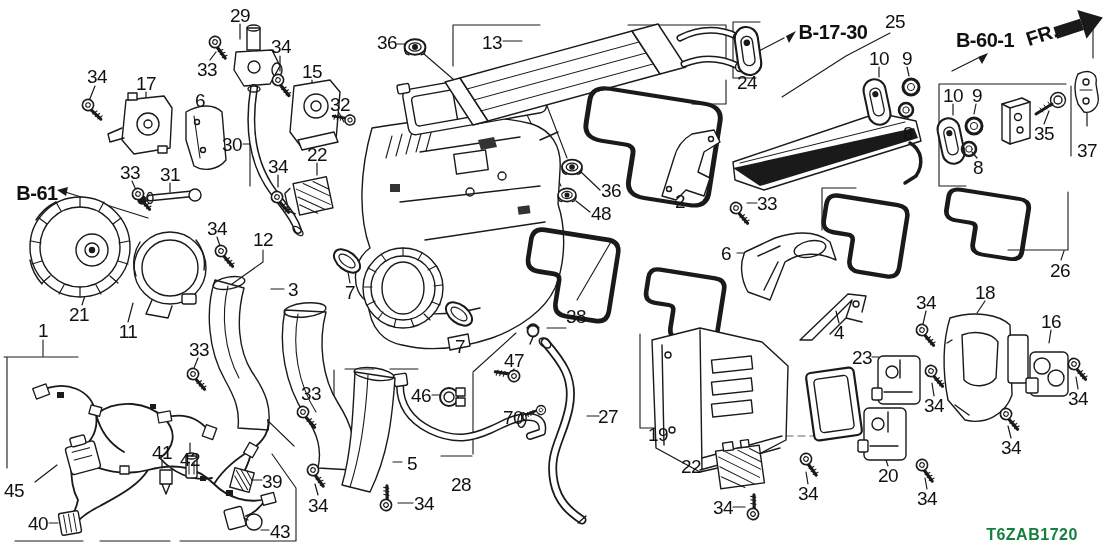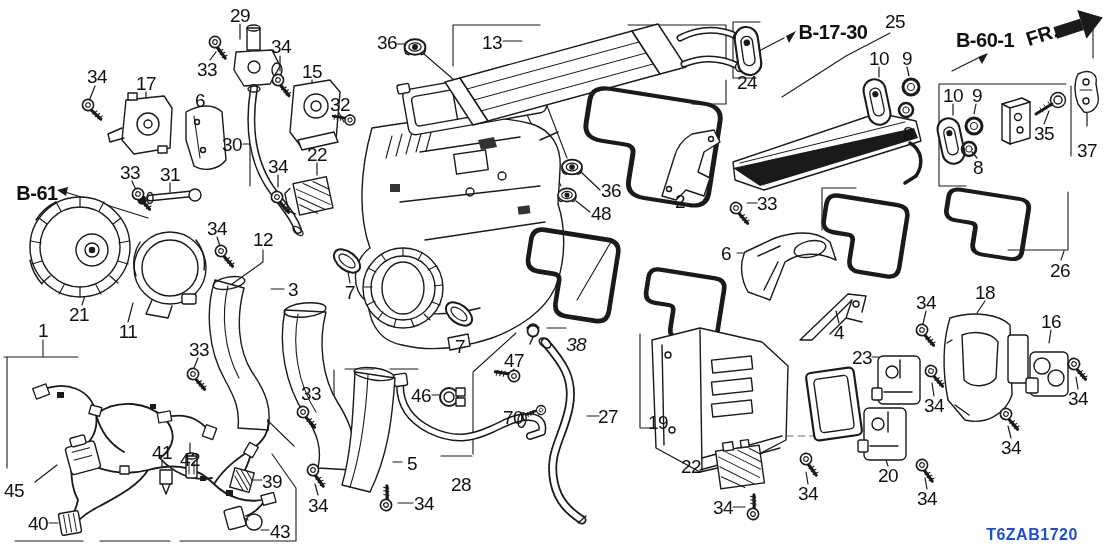--- a/index.html
+++ b/index.html
@@ -7,21 +7,21 @@
          font-family:"Liberation Sans",sans-serif;}
   .stage svg{position:absolute;left:0;top:0;}
   #labels-layer{position:absolute;left:0;top:0;width:100%;height:100%;z-index:2;}
   .plabel{position:absolute;transform:translate(-50%,-50%);font-size:19px;line-height:1;
           color:#111;letter-spacing:-0.5px;white-space:nowrap;}
   .ref{position:absolute;transform:translate(-50%,-50%);font-size:20px;font-weight:700;
        color:#111;letter-spacing:-0.5px;white-space:nowrap;}
   .fr{position:absolute;transform:translate(-50%,-50%) rotate(-18deg);font-size:20px;
       font-weight:700;color:#111;white-space:nowrap;}
   .code{position:absolute;transform:translate(-50%,-50%);font-size:16px;font-weight:700;
-        color:#1d4ed8;letter-spacing:0.5px;white-space:nowrap;}
+        color:#15803d;letter-spacing:0.5px;white-space:nowrap;}
 </style>
 </head>
 <body>
 
 <div class="stage">
 
 <svg width="1108" height="554" viewBox="0 0 1108 554">
   <defs>
     <g id="sc">
       <path d="M3.5,4.5 L14,13" stroke="#1a1a1a" stroke-width="3.2" fill="none"></path>
@@ -446,21 +446,21 @@
       <span class="plabel" style="left: 293px; top: 289px;">3</span>
       <span class="plabel" style="left: 350px; top: 292px;">7</span>
       <span class="plabel" style="left: 79px; top: 314px;">21</span>
       <span class="plabel" style="left: 128px; top: 331px;">11</span>
       <span class="plabel" style="left: 43px; top: 330px;">1</span>
       <span class="plabel" style="left: 199px; top: 349px;">33</span>
       <span class="plabel" style="left: 387px; top: 42px;">36</span>
       <span class="plabel" style="left: 492px; top: 42px;">13</span>
       <span class="plabel" style="left: 611px; top: 190px;">36</span>
       <span class="plabel" style="left: 601px; top: 213px;">48</span>
-      <span class="plabel" style="left: 576px; top: 344px; font-style: italic;">38</span>
+      <span class="plabel" style="left: 576px; top: 316px;">38</span>
       <span class="plabel" style="left: 460px; top: 346px;">7</span>
       <span class="plabel" style="left: 514px; top: 360px;">47</span>
       <span class="plabel" style="left: 421px; top: 395px;">46</span>
       <span class="plabel" style="left: 311px; top: 393px;">33</span>
       <span class="plabel" style="left: 412px; top: 463px;">5</span>
       <span class="plabel" style="left: 461px; top: 484px;">28</span>
       <span class="plabel" style="left: 318px; top: 505px;">34</span>
       <span class="plabel" style="left: 424px; top: 503px;">34</span>
       <span class="plabel" style="left: 513px; top: 417px;">70</span>
       <span class="plabel" style="left: 608px; top: 416px;">27</span>
@@ -485,21 +485,21 @@
       <span class="plabel" style="left: 726px; top: 253px;">6</span>
       <span class="plabel" style="left: 1060px; top: 270px;">26</span>
       <span class="plabel" style="left: 839px; top: 332px;">4</span>
       <span class="plabel" style="left: 926px; top: 302px;">34</span>
       <span class="plabel" style="left: 985px; top: 292px;">18</span>
       <span class="plabel" style="left: 1051px; top: 321px;">16</span>
       <span class="plabel" style="left: 862px; top: 357px;">23</span>
       <span class="plabel" style="left: 934px; top: 405px;">34</span>
       <span class="plabel" style="left: 1078px; top: 398px;">34</span>
       <span class="plabel" style="left: 1011px; top: 447px;">34</span>
-      <span class="plabel" style="left: 658px; top: 422px; text-align: center;">19</span>
+      <span class="plabel" style="left: 658px; top: 434px; text-align: center;">19</span>
       <span class="plabel" style="left: 691px; top: 466px;">22</span>
       <span class="plabel" style="left: 888px; top: 475px;">20</span>
       <span class="plabel" style="left: 723px; top: 507px;">34</span>
       <span class="plabel" style="left: 808px; top: 493px;">34</span>
       <span class="plabel" style="left: 927px; top: 498px;">34</span>
       <span class="ref" style="left: 37px; top: 193px;">B-61</span>
       <span class="ref" style="left: 833px; top: 32px;">B-17-30</span>
       <span class="ref" style="left: 985px; top: 40px;">B-60-1</span>
       <span class="fr" style="left: 1042px; top: 35px; transform: translate(-50%, -50%) rotate(-18deg);">FR.</span>
       <span class="code" style="left: 1032px; top: 535px;">T6ZAB1720</span>

